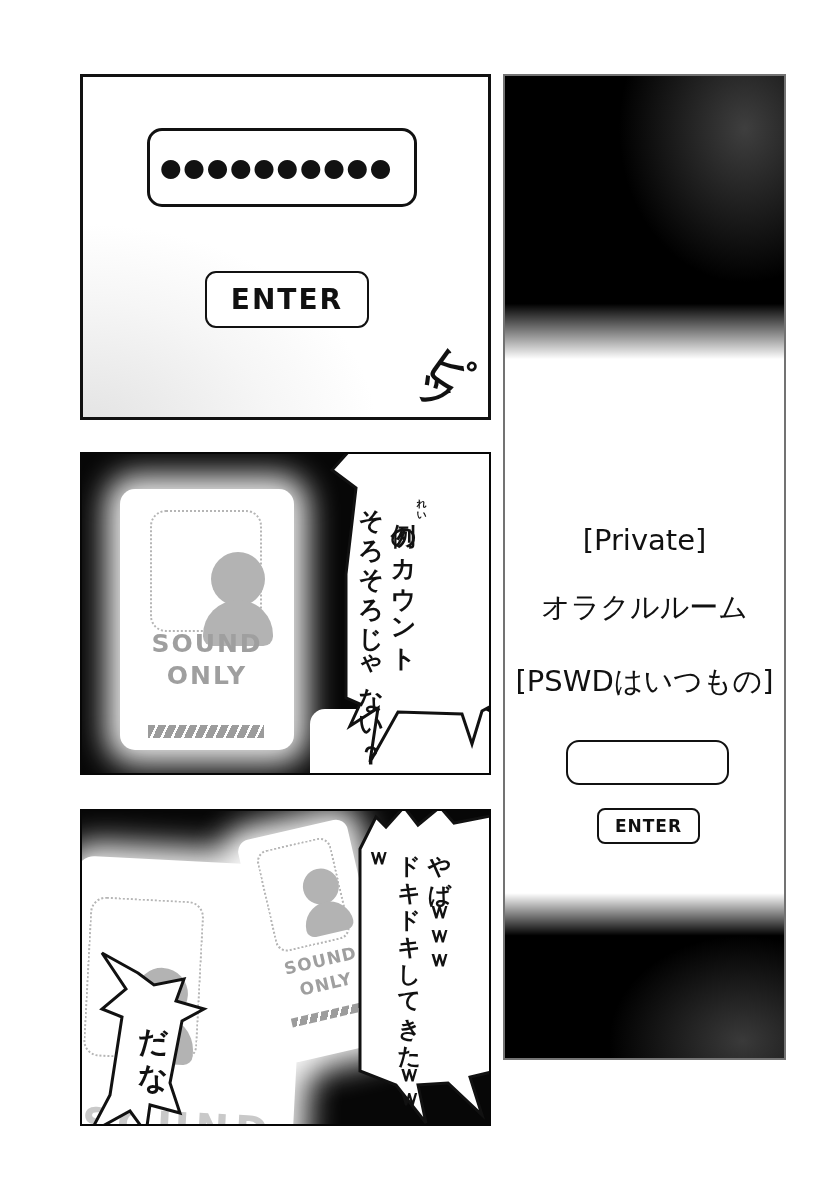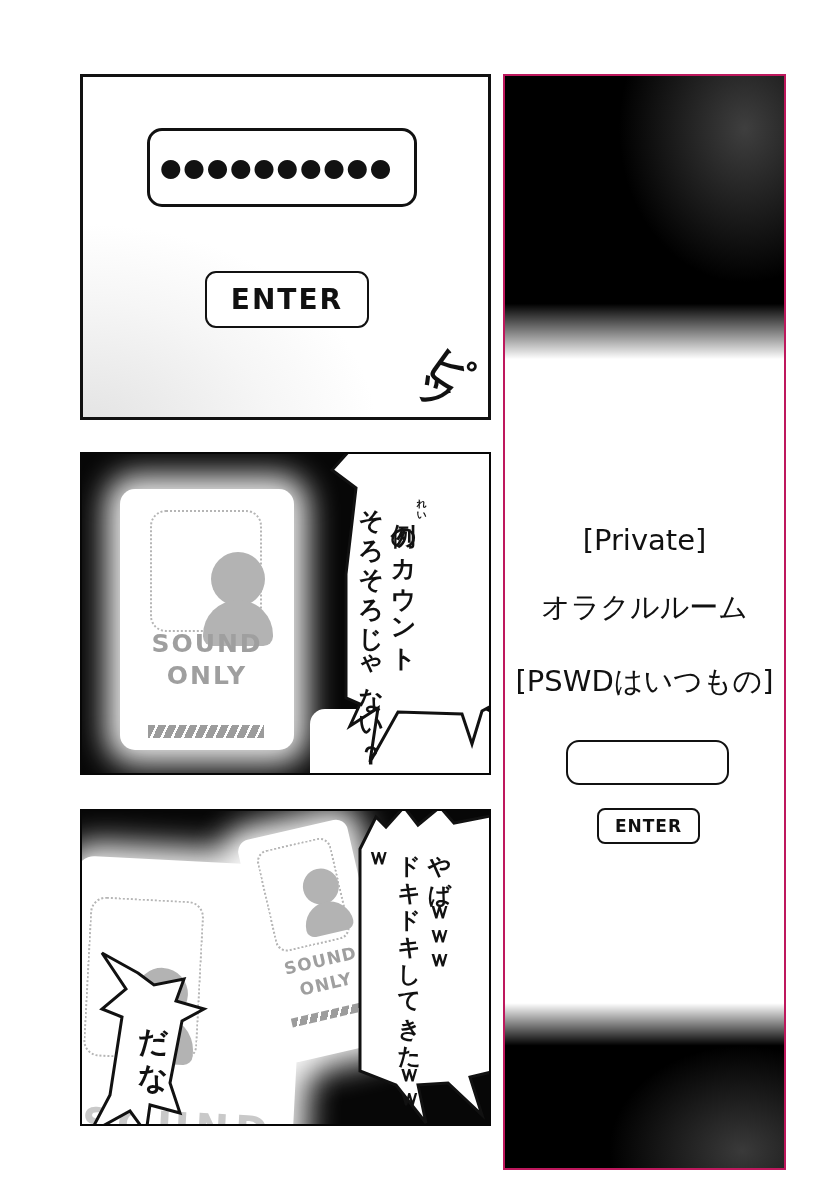--- a/index.html
+++ b/index.html
@@ -92,21 +92,21 @@
   #card-right .avatar-body { left:31px; top:62px; width:48px; height:32px; border-radius:24px 24px 8px 8px; }
   #card-right .label-1 { top:126px; font-size:17px; letter-spacing:1px; }
   #card-right .label-2 { top:150px; font-size:17px; letter-spacing:1px; }
   #card-right .stripe { left:14px; top:184px; width:82px; height:9px; }
   #bubble-dana { left:4px; top:140px; width:140px; height:177px; }
   #bubble-dana .vtext { left:48px; top:56px; font-size:30px; }
   #bubble-doki { left:262px; top:0; width:149px; height:317px; }
   #bubble-doki .vtext { left:20px; top:28px; font-size:23px; line-height:1.32; }
 
   
-  #panel-room { left:503px; top:74px; width:283px; height:1096px; border:2px solid #be185d; background:#fff; }
+  #panel-room { left:503px; top:74px; width:283px; height:986px; border:2px solid #737373; background:#fff; }
   .p4-top {
     position:absolute; left:0; top:0; width:100%; height:292px;
     background:
       radial-gradient(ellipse 180px 220px at 86% 18%, rgba(125,125,125,.5), rgba(125,125,125,0) 70%),
       linear-gradient(to bottom, #000 0%, #000 78%, rgba(0,0,0,0) 97%);
   }
   .p4-bottom {
     position:absolute; left:0; bottom:0; width:100%; height:170px;
     background:
       radial-gradient(ellipse 190px 150px at 85% 90%, rgba(115,115,115,.5), rgba(115,115,115,0) 70%),

